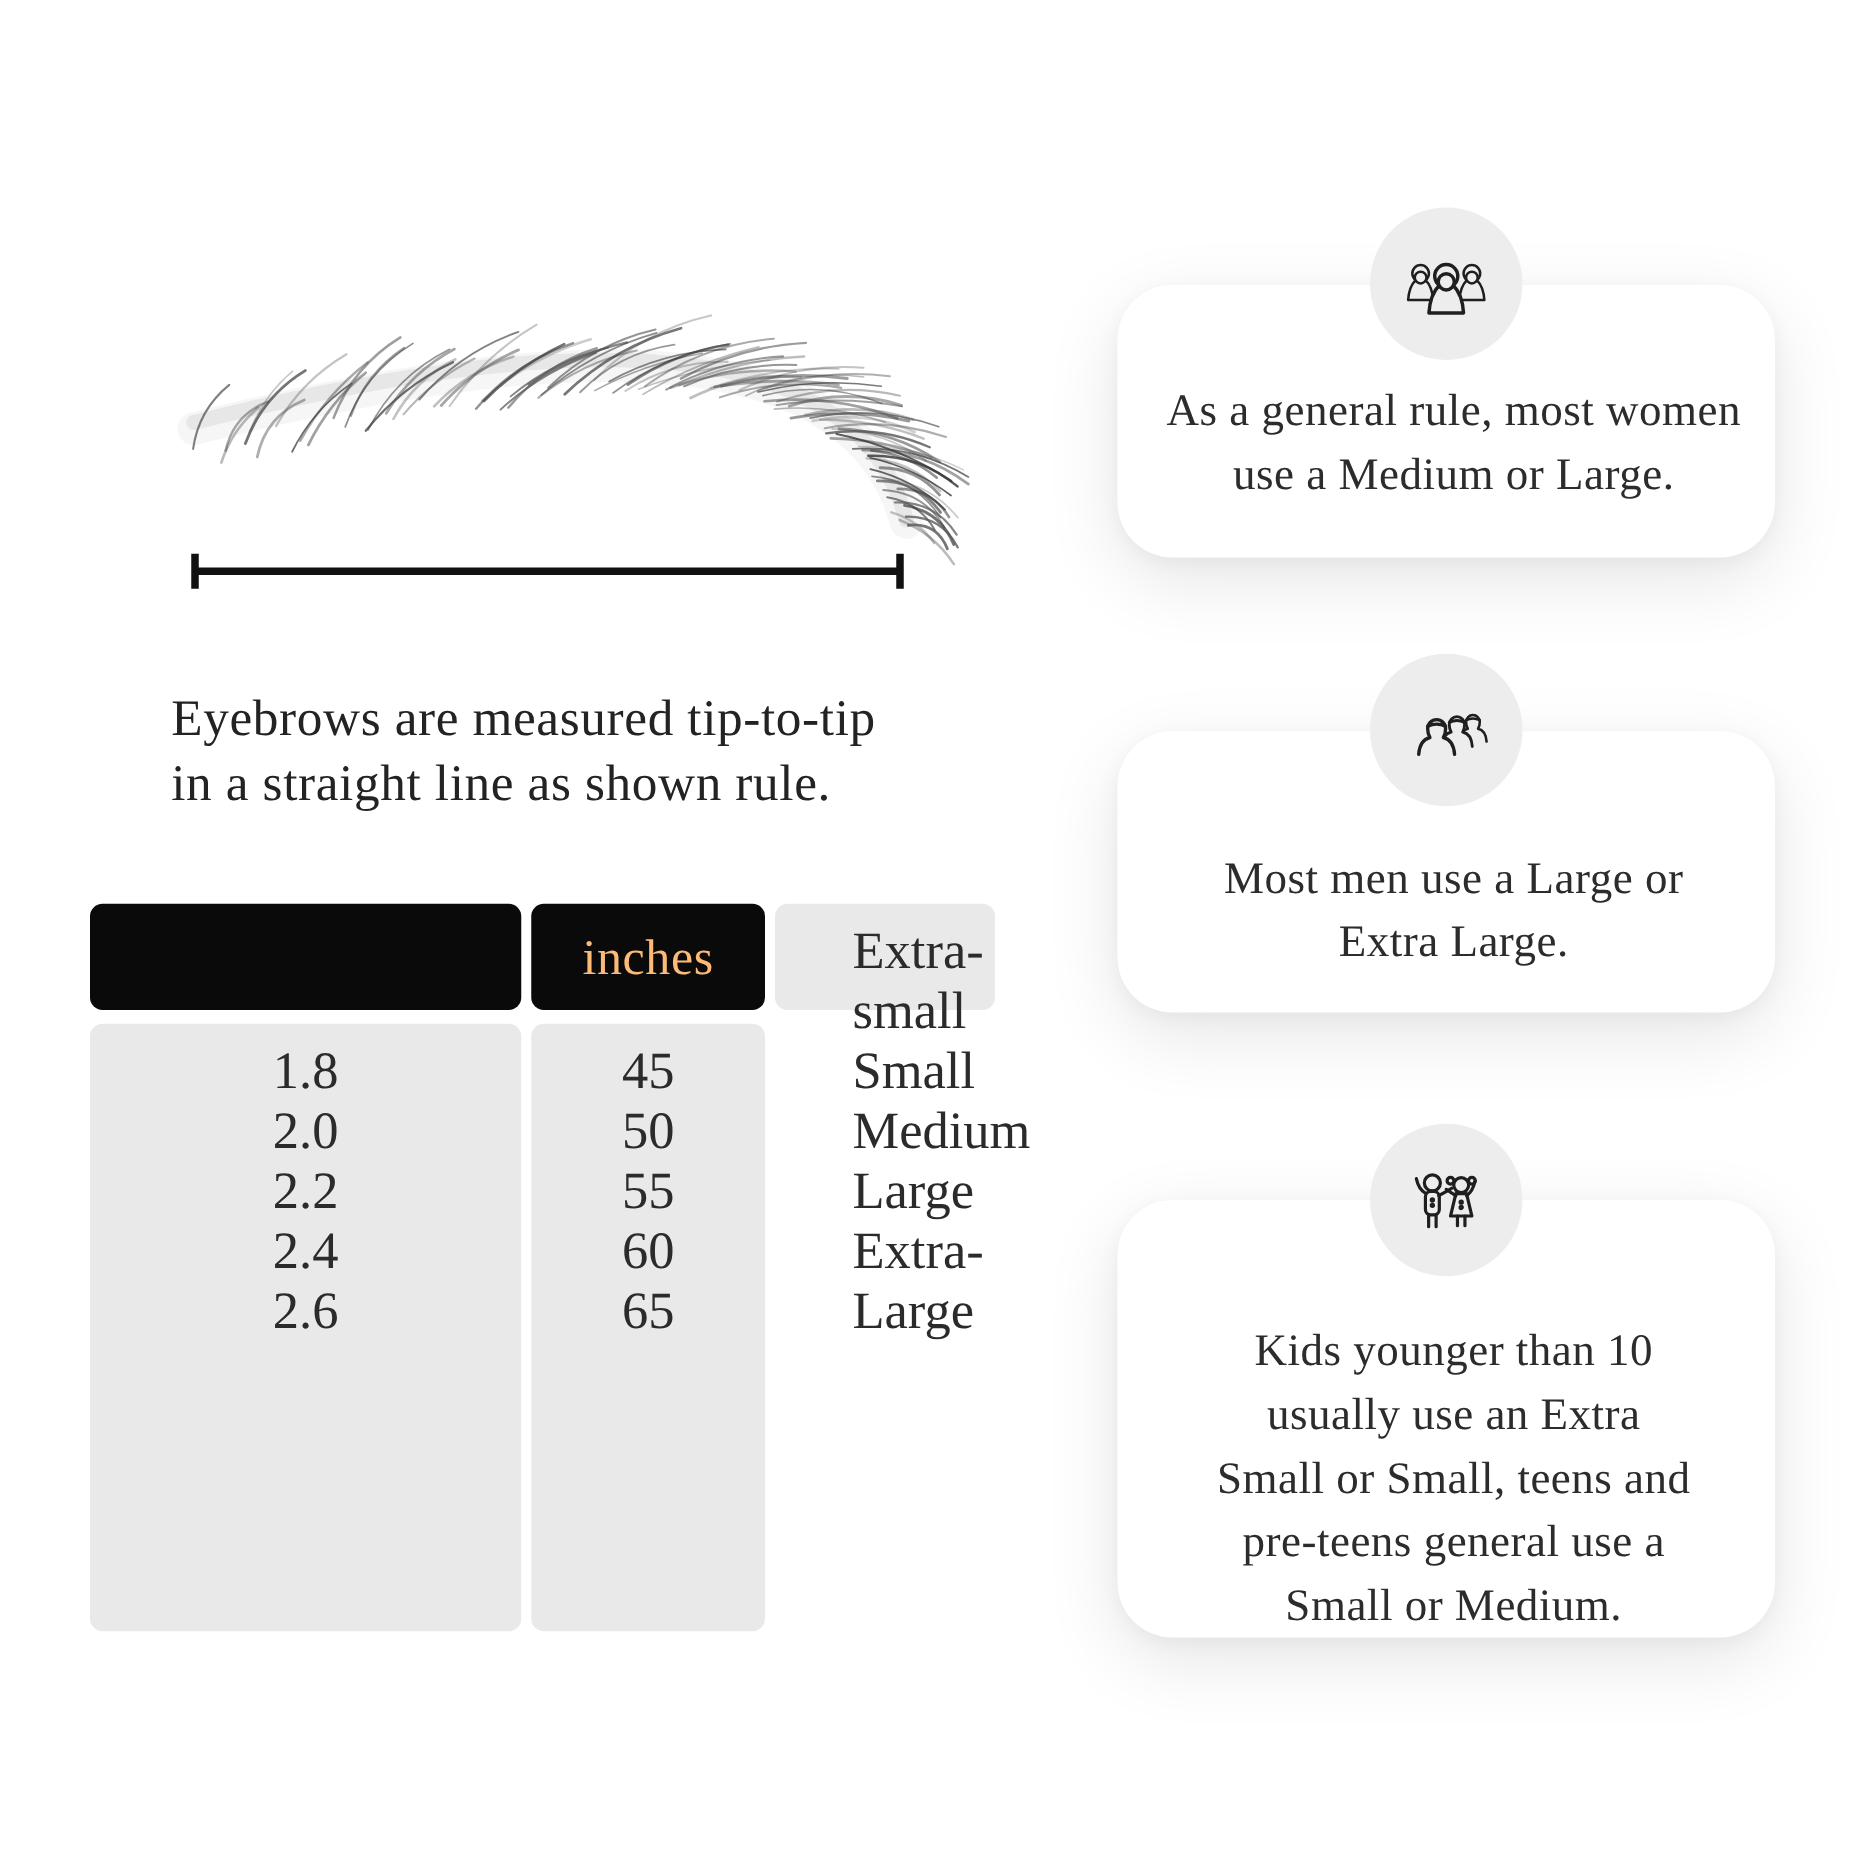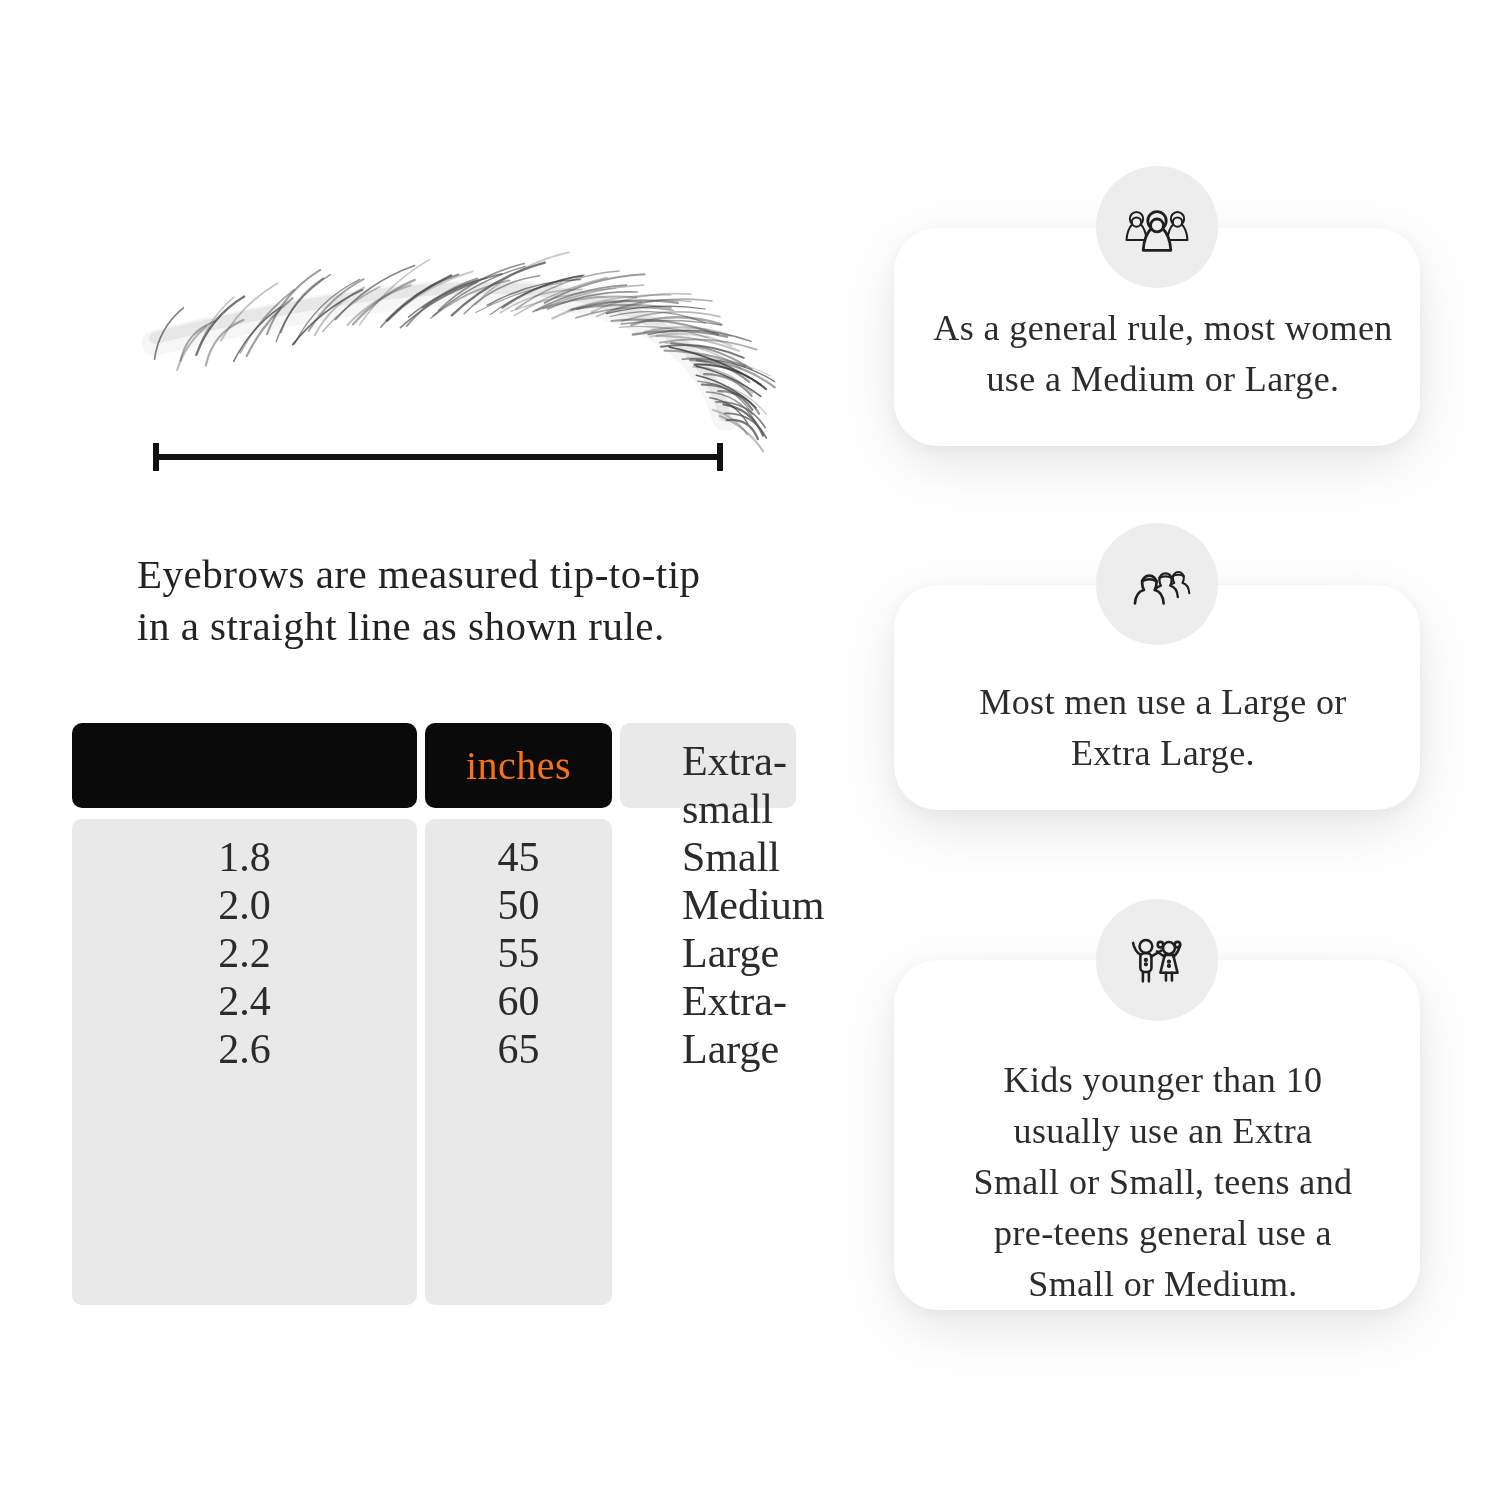--- a/index.html
+++ b/index.html
@@ -23,21 +23,21 @@
 
   
   .tbl{
     position:absolute;left:72px;top:723px;
     display:grid;
     grid-template-columns:345px 187px 176px;
     grid-template-rows:85px 486px;
     column-gap:8px;row-gap:11px;
   }
   .th{
-    background:#0a0a0a;border-radius:10px;color:#f97316;
+    background:#0a0a0a;border-radius:10px;color:#fdba74;
     display:flex;align-items:center;justify-content:center;
     font-size:40px;letter-spacing:0.5px;
   }
   .tb{
     background:#e9e9e9;border-radius:10px;
     display:flex;flex-direction:column;justify-content:flex-start;
     padding:14px 0;box-sizing:border-box;
     font-size:42px;color:#2b2b2b;
   }
   .tb.labels .cell{padding-left:62px;}

